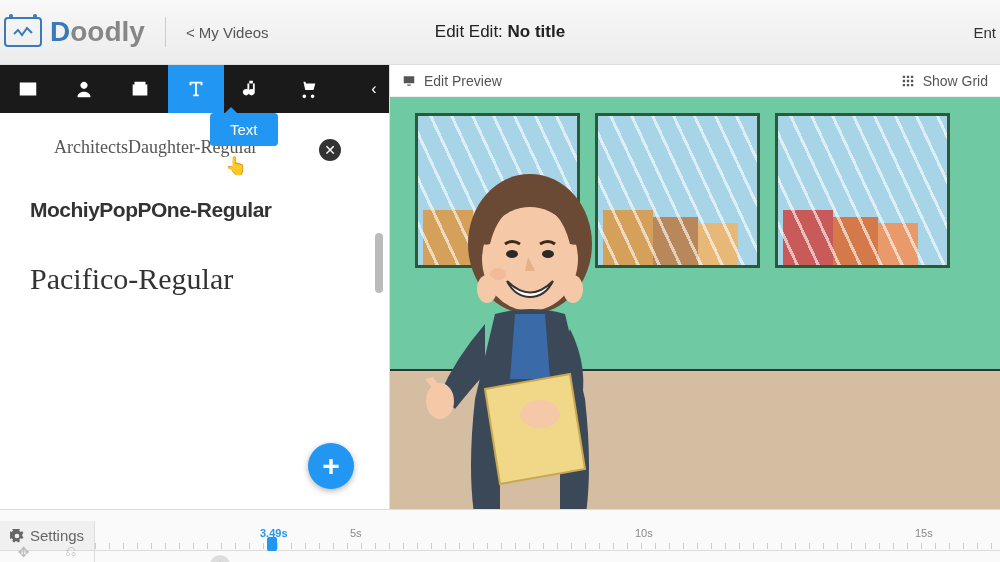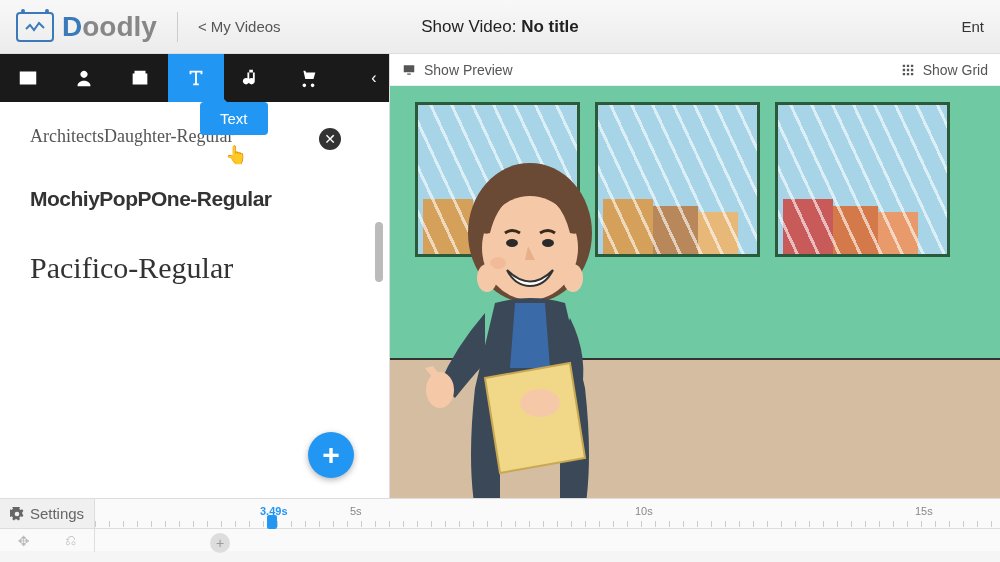--- a/index.html
+++ b/index.html
@@ -1,18 +1,18 @@
 <!DOCTYPE html>
 <html><head>
 <meta charset="utf-8">
 <style>
 * { margin: 0; padding: 0; box-sizing: border-box; font-family: Arial, sans-serif; }
 body { width: 1000px; height: 562px; overflow: hidden; background: #f5f5f5; position: relative; }
 
-.header { height: 54px; background: linear-gradient(to bottom, #f8f8f8, #ececec); display: flex; align-items: center; padding: 0 16px; border-bottom: 1px solid #ddd; }
+.header { height: 65px; background: linear-gradient(to bottom, #f8f8f8, #ececec); display: flex; align-items: center; padding: 0 4px; border-bottom: 1px solid #ddd; }
 .logo-wrap { display: flex; align-items: center; gap: 8px; }
 .logo-box { width: 38px; height: 30px; border: 2px solid #3a7aba; border-radius: 4px; position: relative; display: flex; align-items: center; justify-content: center; }
 .logo-box::before { content: ""; position: absolute; top: -5px; left: 3px; width: 4px; height: 4px; background: #3a7aba; border-radius: 50%; }
 .logo-box::after { content: ""; position: absolute; top: -5px; right: 3px; width: 4px; height: 4px; background: #3a7aba; border-radius: 50%; }
 .logo-text { font-size: 28px; font-weight: bold; }
 .logo-text .d { color: #3a7aba; }
 .logo-text .oodly { color: #878787; }
 .divider { width: 1px; height: 30px; background: #ccc; margin: 0 20px; }
 .breadcrumb { font-size: 15px; color: #555; }
 .center-title { position: absolute; left: 50%; transform: translateX(-50%); font-size: 17px; color: #222; }
@@ -20,31 +20,31 @@
 .right-header { margin-left: auto; font-size: 15px; color: #333; }
 
 .main { display: flex; height: calc(100% - 65px - 53px); }
 
 .sidebar { width: 390px; background: #fff; display: flex; flex-direction: column; border-right: 1px solid #ddd; position: relative; }
 .toolbar { height: 48px; background: #1a1a1a; display: flex; align-items: stretch; }
 .tool { width: 56px; display: flex; align-items: center; justify-content: center; color: #fff; cursor: pointer; position: relative; }
 .tool.active { background: #2196f3; }
 .tool svg { width: 22px; height: 22px; fill: #fff; }
 .tool-chevron { width: 30px; display: flex; align-items: center; justify-content: center; color: #fff; margin-left: auto; cursor: pointer; }
-.tooltip { position: absolute; top: 48px; left: 200px; background: #2196f3; color: #fff; padding: 8px 20px; border-radius: 4px; font-size: 15px; z-index: 10; }
+.tooltip { position: absolute; top: 48px; left: 210px; background: #2196f3; color: #fff; padding: 8px 20px; border-radius: 4px; font-size: 15px; z-index: 10; }
 .tooltip::before { content: ""; position: absolute; top: -6px; left: 15px; border: 6px solid transparent; border-bottom-color: #2196f3; border-top: none; }
 .cursor-hand { position: absolute; top: 90px; left: 225px; font-size: 18px; z-index: 11; pointer-events: none; }
 
 .search-row { padding: 16px 18px; display: flex; align-items: center; gap: 10px; }
 .search-input { flex: 1; border: none; font-size: 16px; color: #888; outline: none; background: transparent; }
 .clear-btn { width: 22px; height: 22px; border-radius: 50%; background: #333; color: #fff; display: flex; align-items: center; justify-content: center; font-size: 14px; cursor: pointer; position: absolute; right: 48px; top: 74px; }
 
 .font-list { flex: 1; overflow: hidden; padding: 4px 0 0 0; position: relative; }
 .font-item { padding: 20px 30px; font-size: 20px; color: #333; cursor: pointer; }
-.font-1 { font-family: 'Comic Sans MS', cursive; font-size: 18px; color:#555;}
+.font-1 { font-family: 'Comic Sans MS', cursive; font-size: 18px; color:#555;margin-left:24px;}
 .font-2 { font-weight: 900; font-size: 21px; letter-spacing: -0.5px; }
 .font-3 { font-style: italic; font-family: 'Brush Script MT', cursive; color: #aaa; font-size: 22px; }
 .font-4 { font-family: 'Brush Script MT', cursive; font-size: 30px; font-weight: normal; }
 .font-5 { font-weight: 900; text-transform: uppercase; font-size: 20px; letter-spacing: 1px; font-family: Impact, sans-serif; }
 .scroll-track { position: absolute; right: 6px; top: 120px; width: 8px; height: 60px; background: #bbb; border-radius: 4px; }
 
 .add-btn { position: absolute; bottom: 20px; right: 35px; width: 46px; height: 46px; border-radius: 50%; background: #2196f3; color: #fff; display: flex; align-items: center; justify-content: center; font-size: 30px; font-weight: bold; cursor: pointer; box-shadow: 0 2px 6px rgba(0,0,0,0.3); z-index:5; }
 
 .canvas-area { flex: 1; display: flex; flex-direction: column; background: #fff; }
 .canvas-toolbar { height: 32px; display: flex; align-items: center; padding: 0 12px; color: #555; font-size: 14px; gap: 8px; border-bottom: 1px solid #eee; }
@@ -61,21 +61,21 @@
 .w2 { left: 205px; }
 .w3 { left: 385px; width: 175px; }
 .buildings { position: absolute; bottom: 0; left: 0; right: 0; height: 70px; }
 .bldg { position: absolute; bottom: 0; }
 .b1 { left: 5px; width: 50px; height: 55px; background: #d4a05a; }
 .b2 { left: 55px; width: 45px; height: 48px; background: #b8875a; }
 .b3 { left: 100px; width: 40px; height: 42px; background: #e8b878; }
 
 .character { position: absolute; left: -5px; bottom: -40px; width: 300px; height: 400px; z-index: 20; }
 
-.timeline { height: 53px; background: #fafafa; border-top: 1px solid #ddd; display: flex; position: relative; }
+.timeline { height: 53px; background: #fafafa; border-top: 1px solid #ddd; display: flex; position: relative; align-items: center; }
 .settings-btn { width: 95px; display: flex; align-items: center; justify-content: center; gap: 6px; color: #666; font-size: 15px; border-right: 1px solid #ddd; cursor: pointer; height: 30px; border-bottom: 1px solid #ddd; background: #f0f0f0;}
 .timeline-body { flex: 1; position: relative; }
 .ruler { height: 30px; position: relative; border-bottom: 1px solid #ddd; }
 .time-mark { position: absolute; top: 6px; font-size: 11px; color: #888; }
 .time-mark.cur { color: #2196f3; font-weight: bold;}
 .tick { position: absolute; top: 22px; width: 1px; height: 6px; background: #ccc; }
 .playhead { position: absolute; top: 16px; width: 10px; height: 14px; background: #2196f3; border-radius: 2px; }
 .track-controls { position: absolute; left: 0; top: 30px; width: 95px; height: 23px; display: flex; align-items: center; justify-content: space-around; border-right: 1px solid #ddd; }
 .track-controls span { color: #bbb; font-size: 14px; }
 .add-scene { position:absolute; left: 115px; top: 34px; width: 20px; height: 20px; border-radius:50%; background:#ddd; color:#999; display:flex; align-items:center; justify-content:center; font-size:14px;}
@@ -89,21 +89,21 @@
     <div class="logo-box">
       <svg width="20" height="12" viewBox="0 0 20 12">
           <path d="M1 8 L5 4 L9 9 L14 2 L19 7" stroke="#3a7aba" stroke-width="2" fill="none"></path>
         </svg>
     </div>
     <span class="logo-text"><span class="d">D</span><span class="oodly">oodly</span></span>
   </div>
   <div class="divider"></div>
   <div class="breadcrumb">&lt; My Videos</div>
   <div class="center-title">
-    <span>Show Video: </span><span class="bold">No title</span>
+    <span>Edit Edit: </span><span class="bold">No title</span>
   </div>
   <div class="right-header">Ent</div>
 </div>
 
 <div class="main">
   <div class="sidebar">
     <div class="toolbar">
       <div class="tool">
         <svg viewBox="0 0 24 24">
             <path d="M3 5h18v14H3V5zm3 10l3-4 2 2 4-5 4 7H6z"></path>
@@ -150,21 +150,21 @@
     </div>
 
     <div class="add-btn">+</div>
   </div>
 
   <div class="canvas-area">
     <div class="canvas-toolbar">
       <svg viewBox="0 0 24 24">
           <path d="M3 4h18v12H3V4zm6 14h6v2H9v-2z"></path>
         </svg>
-      <span>Show Preview</span>
+      <span>Edit Preview</span>
       <div class="spacer"></div>
       <svg viewBox="0 0 24 24">
           <path d="M3 3h4v4H3V3zm7 0h4v4h-4V3zm7 0h4v4h-4V3zM3 10h4v4H3v-4zm7 0h4v4h-4v-4zm7 0h4v4h-4v-4zM3 17h4v4H3v-4zm7 0h4v4h-4v-4zm7 0h4v4h-4v-4z"></path>
         </svg>
       <span>Show Grid</span>
     </div>
     <div class="canvas">
       <div class="wall-back"></div>
       <div class="window w1">
           <div class="buildings">

